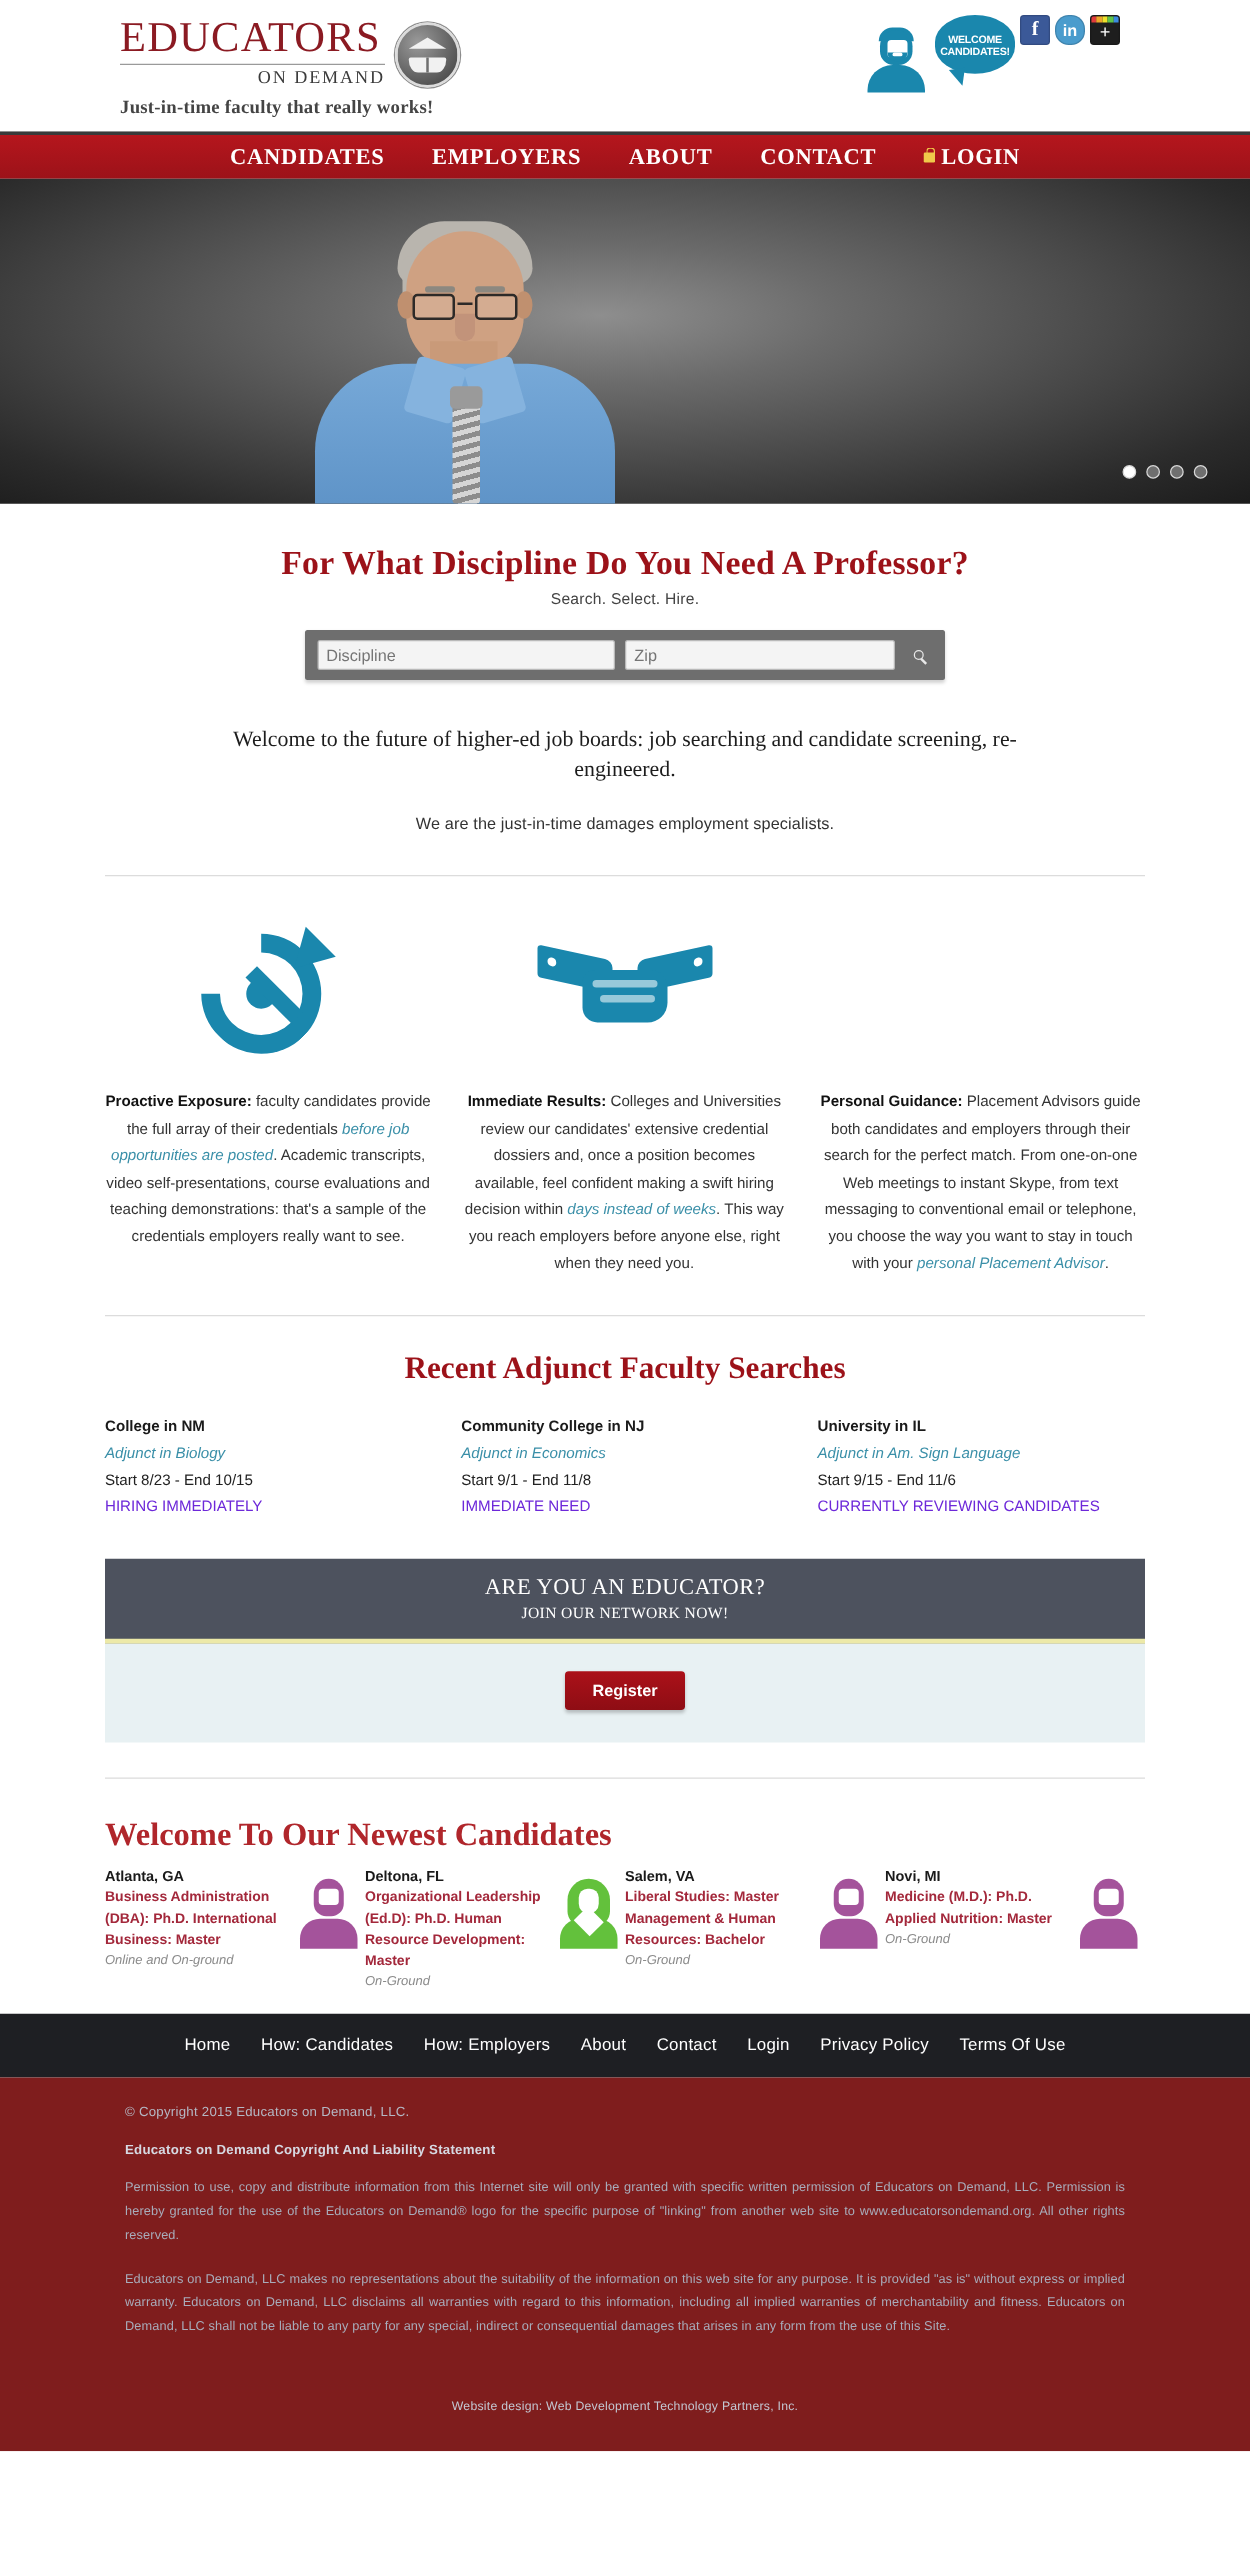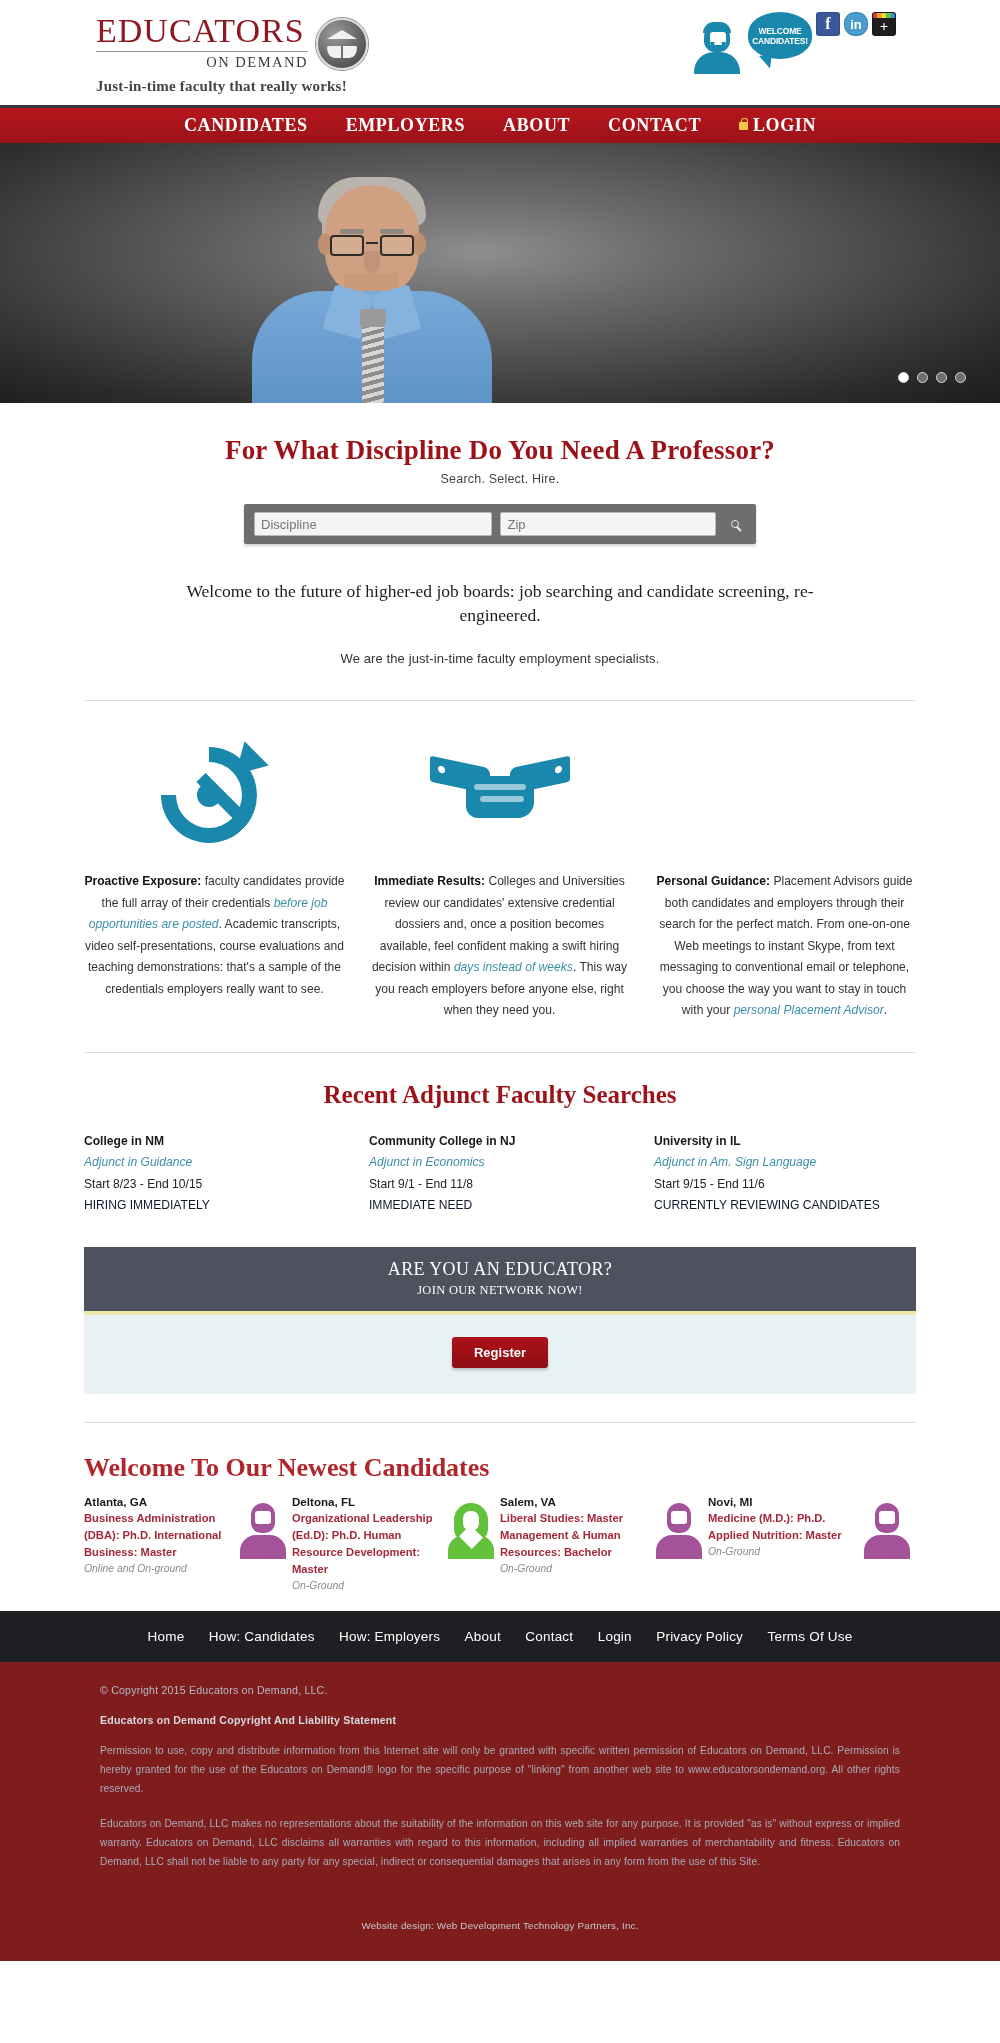--- a/index.html
+++ b/index.html
@@ -401,21 +401,21 @@
   
   .section-title-red {
     text-align: center; font-family: "Liberation Serif", serif;
     font-size: 25px; color: #9c1219; padding-top: 28px;
   }
   .searches { display: flex; gap: 24px; margin-top: 22px; }
   .search-col { width: 261px; font-size: 12.1px; line-height: 1.78; color: #222; }
   .search-col .sc-org { font-weight: bold; color: #1a1a1a; }
   .search-col .sc-role { font-style: italic; color: #3a8fa8; }
   .search-col .sc-dates { color: #222; }
-  .search-col .sc-status { color: #0f172a; }
+  .search-col .sc-status { color: #6d28d9; }
 
   
   .edu-cta { margin-top: 30px; }
   .edu-head {
     background: #4d525e; color: #ffffff; text-align: center; padding: 12px 0 13px;
     border-bottom: 4px solid #ece9a8;
   }
   .edu-head .h1 {
     font-family: "Liberation Serif", serif; font-size: 18px; letter-spacing: 0.4px;
   }
@@ -580,21 +580,21 @@
 
     <form class="search-bar">
       <input id="discipline-input" type="text" placeholder="Discipline" style="">
       <input id="zip-input" type="text" placeholder="Zip" style="">
       <button class="search-go" type="submit">
           <span class="mag"></span>
         </button>
     </form>
 
     <p class="intro-big">Welcome to the future of higher-ed job boards: job searching and candidate screening, re-engineered.</p>
-    <p class="intro-small">We are the just-in-time faculty employment specialists.</p>
+    <p class="intro-small">We are the just-in-time damages employment specialists.</p>
 
     <div class="hr"></div>
 
     <div class="inner">
 
       <section class="features">
 
         <div class="feature">
           <div class="feature-icon">
             <span class="icn-target">
@@ -637,21 +637,21 @@
 
       </section>
 
       <div class="hr" style="width:832px;margin-top:30px;"></div>
 
       <section>
         <h2 class="section-title-red">Recent Adjunct Faculty Searches</h2>
         <div class="searches">
           <div class="search-col">
             <div class="sc-org">College in NM</div>
-            <div class="sc-role">Adjunct in Guidance</div>
+            <div class="sc-role">Adjunct in Biology</div>
             <div class="sc-dates">Start 8/23 - End 10/15</div>
             <div class="sc-status">HIRING IMMEDIATELY</div>
           </div>
           <div class="search-col">
             <div class="sc-org">Community College in NJ</div>
             <div class="sc-role">Adjunct in Economics</div>
             <div class="sc-dates">Start 9/1 - End 11/8</div>
             <div class="sc-status">IMMEDIATE NEED</div>
           </div>
           <div class="search-col">

